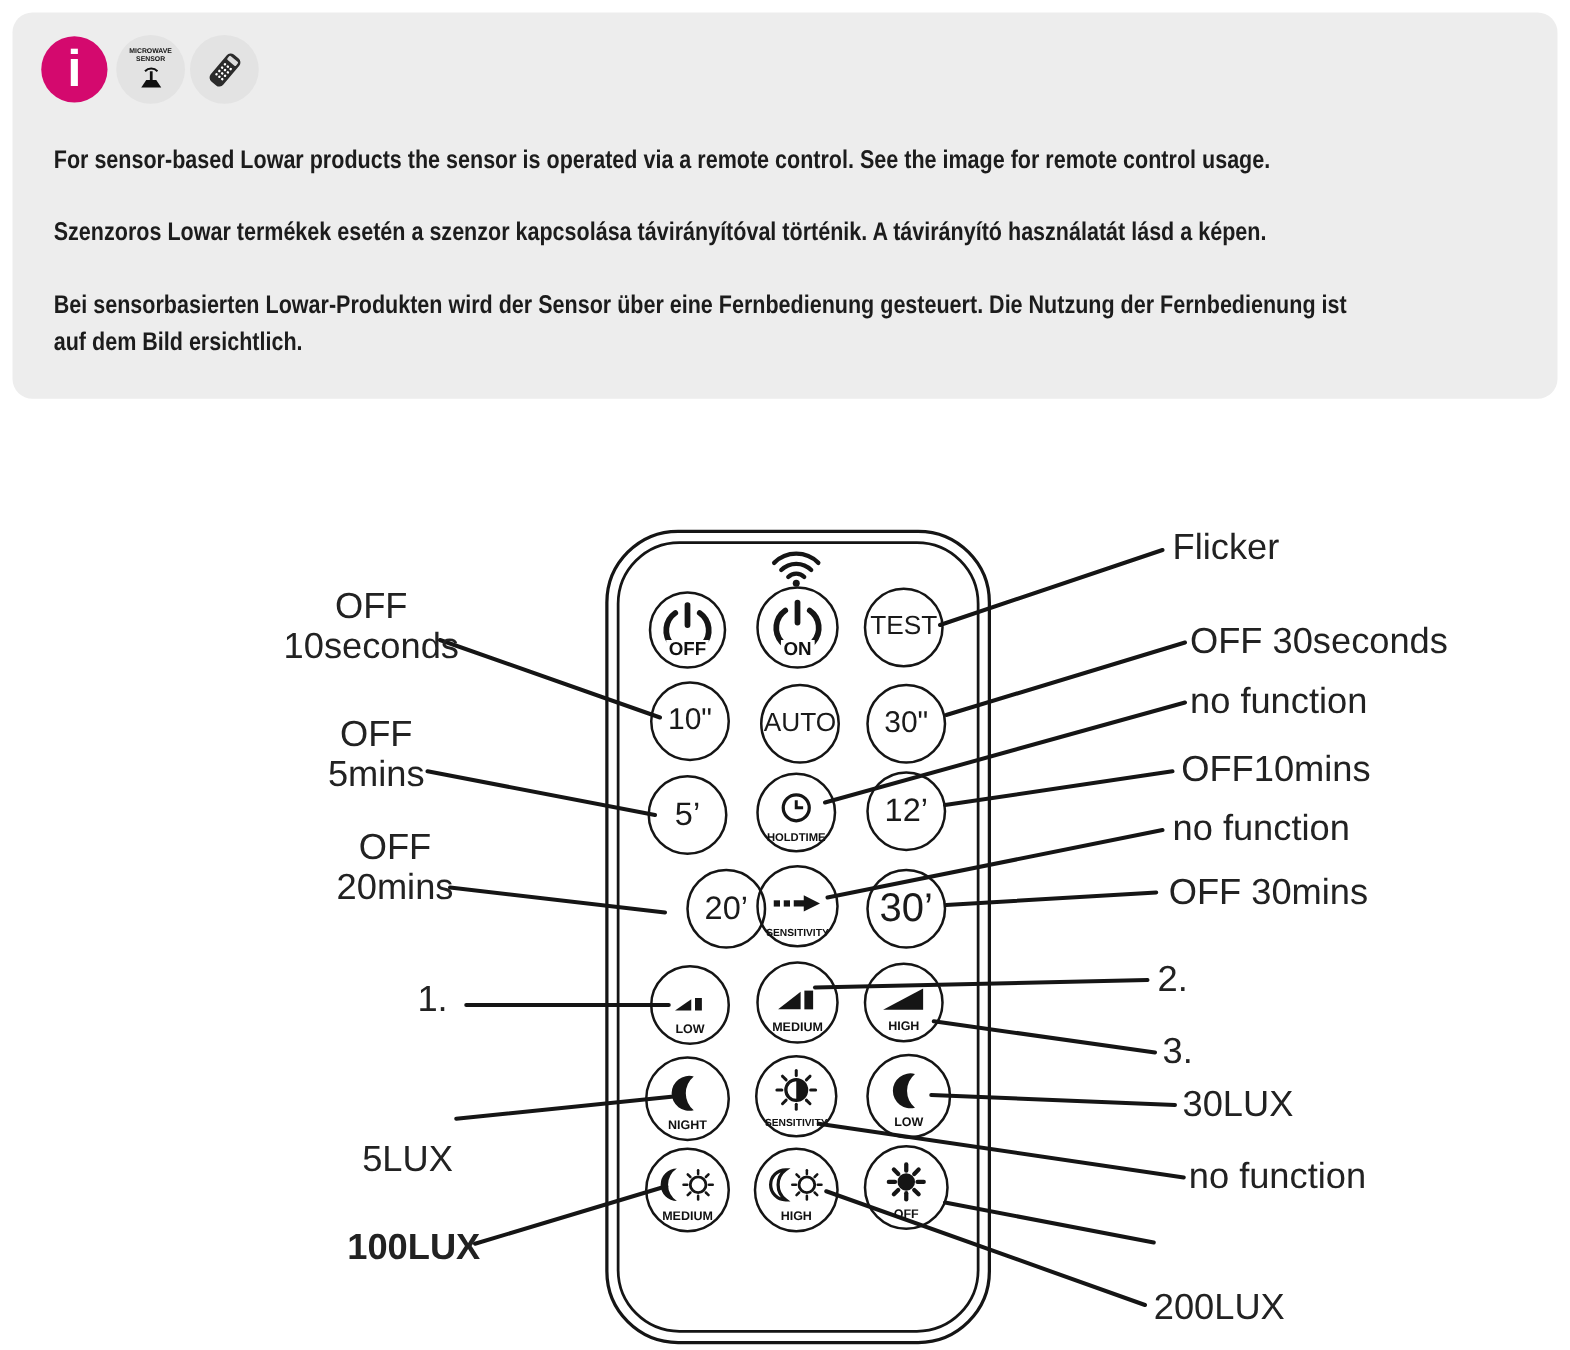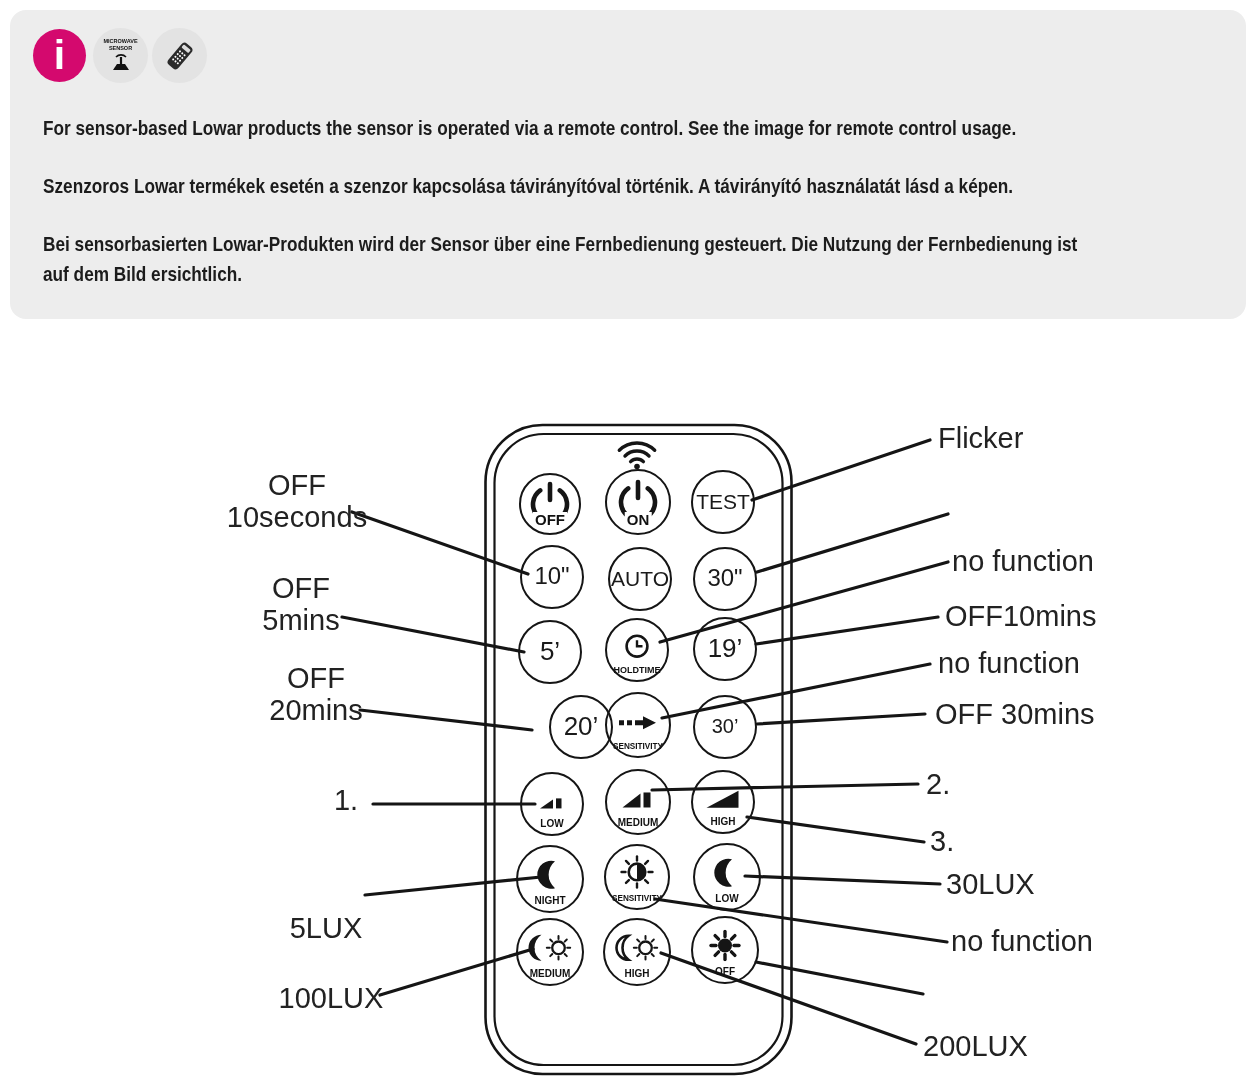--- a/index.html
+++ b/index.html
@@ -104,22 +104,23 @@
       <line x1="661" y1="541" x2="916" y2="632" stroke="#151515" stroke-width="3.2" stroke-linecap="round"></line>
     </svg>
 <div class="dlabel center" style="left: 297px; top: 57px;">OFF
 10seconds</div>
     <div class="dlabel center" style="left: 301px; top: 160px;">OFF
 5mins</div>
     <div class="dlabel center" style="left: 316px; top: 250px;">OFF
 20mins</div>
     <div class="dlabel center" style="left: 346px; top: 372px;">1.</div>
     <div class="dlabel center" style="left: 326px; top: 465px; margin-top: 35px;">5LUX</div>
-    <div class="dlabel center" style="left: 331px; top: 570px;">100LUX</div>
+    <div class="dlabel center" style="left: 331px; top: 570px; font-weight: bold;">100LUX</div>
     <div class="dlabel" style="left: 938px; top: 10px;">Flicker</div>
+    <div class="dlabel" style="left: 952px; top: 85px;">OFF 30seconds</div>
     <div class="dlabel" style="left: 952px; top: 133px;">no function</div>
     <div class="dlabel" style="left: 945px; top: 188px;">OFF10mins</div>
     <div class="dlabel" style="left: 938px; top: 235px;">no function</div>
     <div class="dlabel" style="left: 935px; top: 286px;">OFF 30mins</div>
     <div class="dlabel" style="left: 926px; top: 356px;">2.</div>
     <div class="dlabel" style="left: 930px; top: 413px;">3.</div>
     <div class="dlabel" style="left: 946px; top: 456px;">30LUX</div>
     <div class="dlabel" style="left: 951px; top: 513px;">no function</div>
     <div class="dlabel" style="left: 923px; top: 618px;">200LUX</div>
     <div class="rc-btn" style="left: 519px; top: 61px; width: 62px; height: 62px;">
@@ -152,35 +153,35 @@
       <span class="lbl" style="font-size: 26px;">5’</span>
     </div>
     <div class="rc-btn" style="left: 605px; top: 206px; width: 64px; height: 64px;">
       <span class="icon"><svg width="27" height="27" viewBox="0 0 27 27">
           <circle cx="13.5" cy="13.5" r="10.4" fill="none" stroke="#151515" stroke-width="2.6"></circle>
           <path d="M13.5 7.5 V13.5 H19" fill="none" stroke="#151515" stroke-width="2.4"></path>
         </svg></span>
       <span class="cap" style="font-size: 9px;">HOLDTIME</span>
     </div>
     <div class="rc-btn" style="left: 693px; top: 205px; width: 64px; height: 64px;">
-      <span class="lbl" style="font-size: 26px;">19’</span>
+      <span class="lbl" style="font-size: 26px;">12’</span>
     </div>
     <div class="rc-btn" style="left: 549px; top: 283px; width: 64px; height: 64px;">
       <span class="lbl" style="font-size: 26px;">20’</span>
     </div>
     <div class="rc-btn" style="left: 605px; top: 280px; width: 66px; height: 66px;">
       <span class="icon"><svg width="40" height="16" viewBox="0 0 40 16">
           <rect x="1" y="5.5" width="5" height="5" fill="#151515"></rect>
           <rect x="9" y="5.5" width="5" height="5" fill="#151515"></rect>
           <path d="M17 5.5 h8 v-4 l13 6.5 -13 6.5 v-4 h-8 Z" fill="#151515"></path>
         </svg></span>
       <span class="cap" style="font-size: 8.2px;">SENSITIVITY</span>
     </div>
     <div class="rc-btn" style="left: 693px; top: 283px; width: 64px; height: 64px;">
-      <span class="lbl" style="font-size: 20px;">30’</span>
+      <span class="lbl" style="font-size: 32px;">30’</span>
     </div>
     <div class="rc-btn" style="left: 520px; top: 360px; width: 64px; height: 64px;">
       <span class="icon"><svg width="26" height="15" viewBox="0 0 26 15">
           <path d="M1 14 L14 14 L14 5 Z" fill="#151515"></path>
           <rect x="17" y="4" width="5.5" height="10" fill="#151515"></rect>
         </svg></span>
       <span class="cap" style="font-size: 10px;">LOW</span>
     </div>
     <div class="rc-btn" style="left: 605px; top: 357px; width: 66px; height: 66px;">
       <span class="icon"><svg width="33" height="18" viewBox="0 0 33 18">

